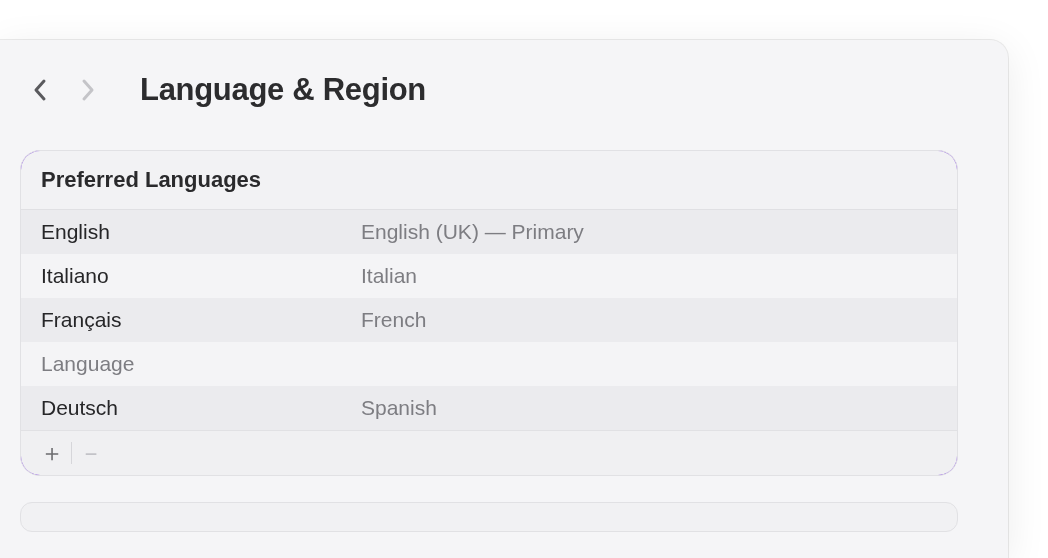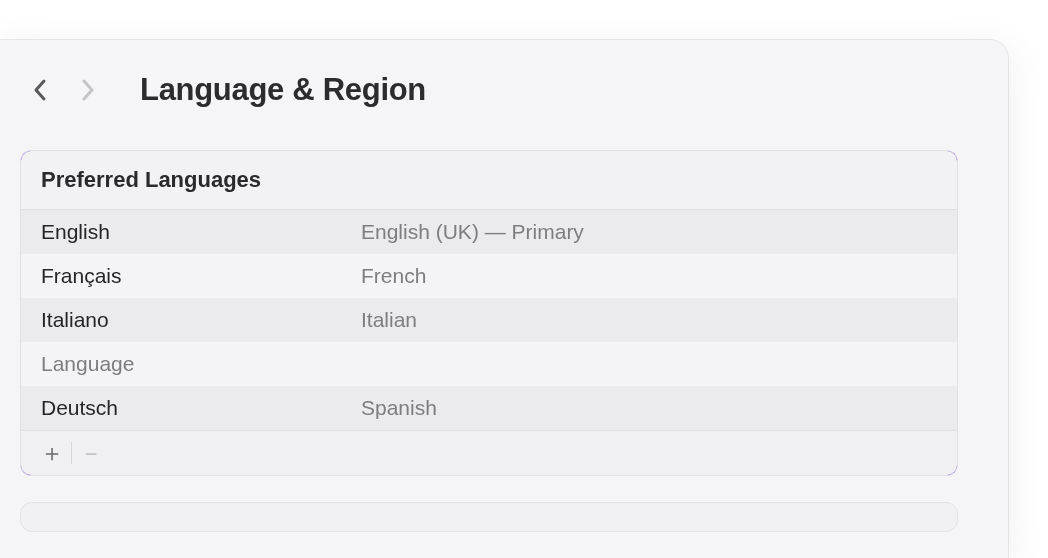--- a/index.html
+++ b/index.html
@@ -53,21 +53,21 @@
     .page-title {
       font-size: 31px;
       font-weight: 700;
       color: #2c2c2e;
       margin-left: 24px;
       letter-spacing: -0.3px;
     }
     .panel {
       background: #6d28d9;
       border: 1px solid #e1e1e4;
-      border-radius: 11px;
+      border-radius: 20px;
       overflow: hidden;
     }
     .panel-header {
       padding: 16px 20px;
       font-size: 22px;
       font-weight: 700;
       color: #2a2a2c;
       border-bottom: 1px solid #e0e0e3;
       background: #f2f2f4;
     }
@@ -150,26 +150,26 @@
 
   <div class="panel">
     <div class="panel-header">Preferred Languages</div>
 
     <div>
       <div class="lang-row">
         <span class="lang-native">English</span>
         <span class="lang-desc">English (UK) — Primary</span>
       </div>
       <div class="lang-row">
+        <span class="lang-native">Italiano</span>
+        <span class="lang-desc">Italian</span>
+      </div>
+      <div class="lang-row">
         <span class="lang-native">Français</span>
         <span class="lang-desc">French</span>
-      </div>
-      <div class="lang-row">
-        <span class="lang-native">Italiano</span>
-        <span class="lang-desc">Italian</span>
       </div>
       <div class="lang-row">
         <span class="lang-desc">Language</span>
       </div>
       <div class="lang-row">
         <span class="lang-native">Deutsch</span>
         <span class="lang-desc">Spanish</span>
       </div>
     </div>
 

